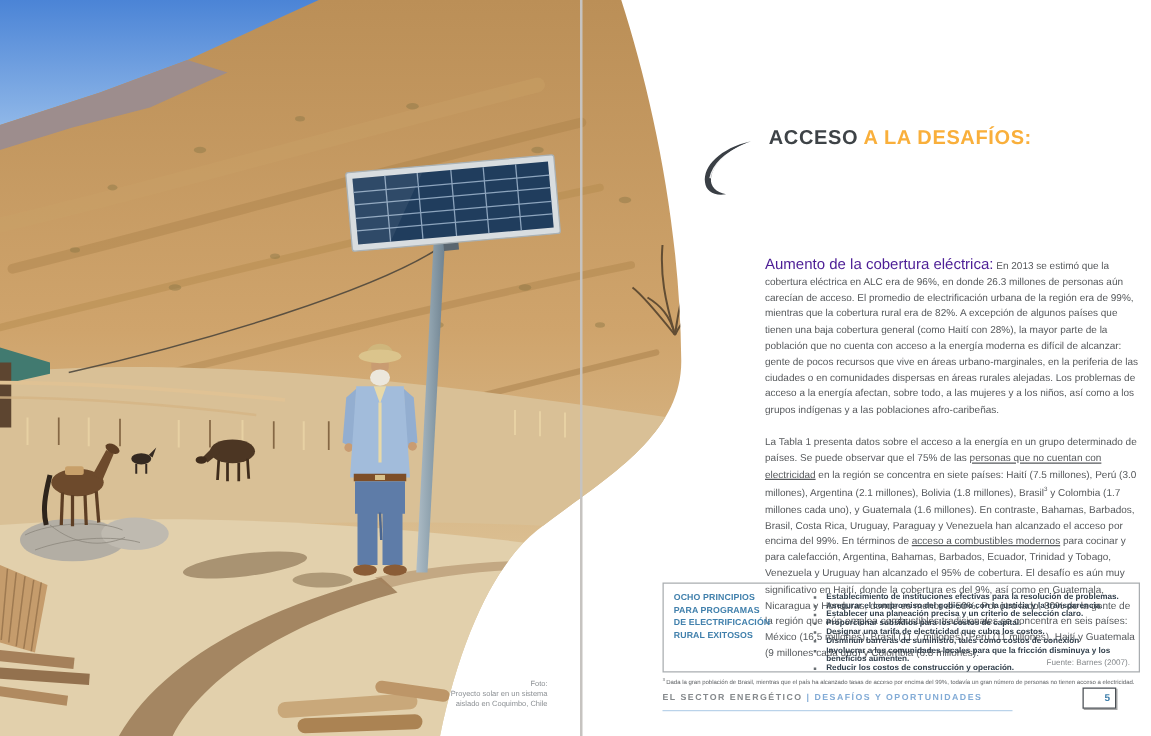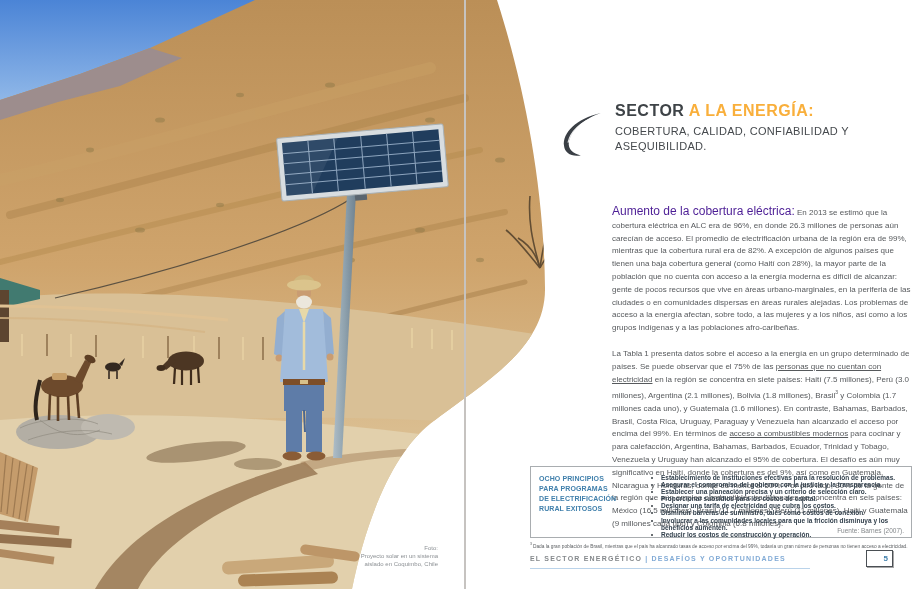--- a/index.html
+++ b/index.html
@@ -250,22 +250,21 @@
       <div>aislado en Coquimbo, Chile</div>
     </div>
 
   <header class="title-block">
     <svg class="logo" viewBox="0 0 60 60" aria-hidden="true">
       <path d="M56,5 C25,12 8,30 10,46 C11,55 19,60 31,58 C21,56 15,50 16,42 C18,27 34,13 56,5 Z" fill="#3a3f45"></path>
       <path d="M49,9 C30,17 18,28 15,42" stroke="#ffffff" stroke-width="1.4" fill="none" opacity=".9"></path>
       <path d="M52,13 C35,20 24,30 20,47" stroke="#ffffff" stroke-width="1.2" fill="none" opacity=".85"></path>
     </svg>
     <div>
-      <h1 class="title"><span class="primary">SECTOR</span> <span class="accent">A LA ENERGÍA:</span></h1>
-      <div class="subtitle">COBERTURA, CALIDAD, CONFIABILIDAD Y ASEQUIBILIDAD.</div>
+      <h1 class="title"><span class="primary">ACCESO</span> <span class="accent">A LA DESAFÍOS:</span></h1>
     </div>
   </header>
 
   <div class="body-text">
     <p><span class="lead">Aumento de la cobertura eléctrica:</span> <span>En 2013 se estimó que la cobertura eléctrica en ALC era de 96%, en donde 26.3 millones de personas aún carecían de acceso. El promedio de electrificación urbana de la región era de 99%, mientras que la cobertura rural era de 82%. A excepción de algunos países que tienen una baja cobertura general (como Haití con 28%), la mayor parte de la población que no cuenta con acceso a la energía moderna es difícil de alcanzar: gente de pocos recursos que vive en áreas urbano-marginales, en la periferia de las ciudades o en comunidades dispersas en áreas rurales alejadas. Los problemas de acceso a la energía afectan, sobre todo, a las mujeres y a los niños, así como a los grupos indígenas y a las poblaciones afro-caribeñas.</span></p>
     <p>La Tabla 1 presenta datos sobre el acceso a la energía en un grupo determinado de países. Se puede observar que el 75% de las <u>personas que no cuentan con electricidad</u> en la región se concentra en siete países: Haití (7.5 millones), Perú (3.0 millones), Argentina (2.1 millones), Bolivia (1.8 millones), Brasil<sup>3</sup> y Colombia (1.7 millones cada uno), y Guatemala (1.6 millones). En contraste, Bahamas, Barbados, Brasil, Costa Rica, Uruguay, Paraguay y Venezuela han alcanzado el acceso por encima del 99%. En términos de <u>acceso a combustibles modernos</u> para cocinar y para calefacción, Argentina, Bahamas, Barbados, Ecuador, Trinidad y Tobago, Venezuela y Uruguay han alcanzado el 95% de cobertura. El desafío es aún muy significativo en Haití, donde la cobertura es del 9%, así como en Guatemala, Nicaragua y Honduras, donde es menor al 50%. Por otro lado, 80% de la gente de la región que aún emplea combustibles tradicionales se concentra en seis países: México (16.5 millones), Brasil (11.7 millones), Perú (11 millones), Haití y Guatemala (9 millones cada uno) y Colombia (6.8 millones).</p>
   </div>
 
   <div class="pbox">
     <div class="pbox-label">

